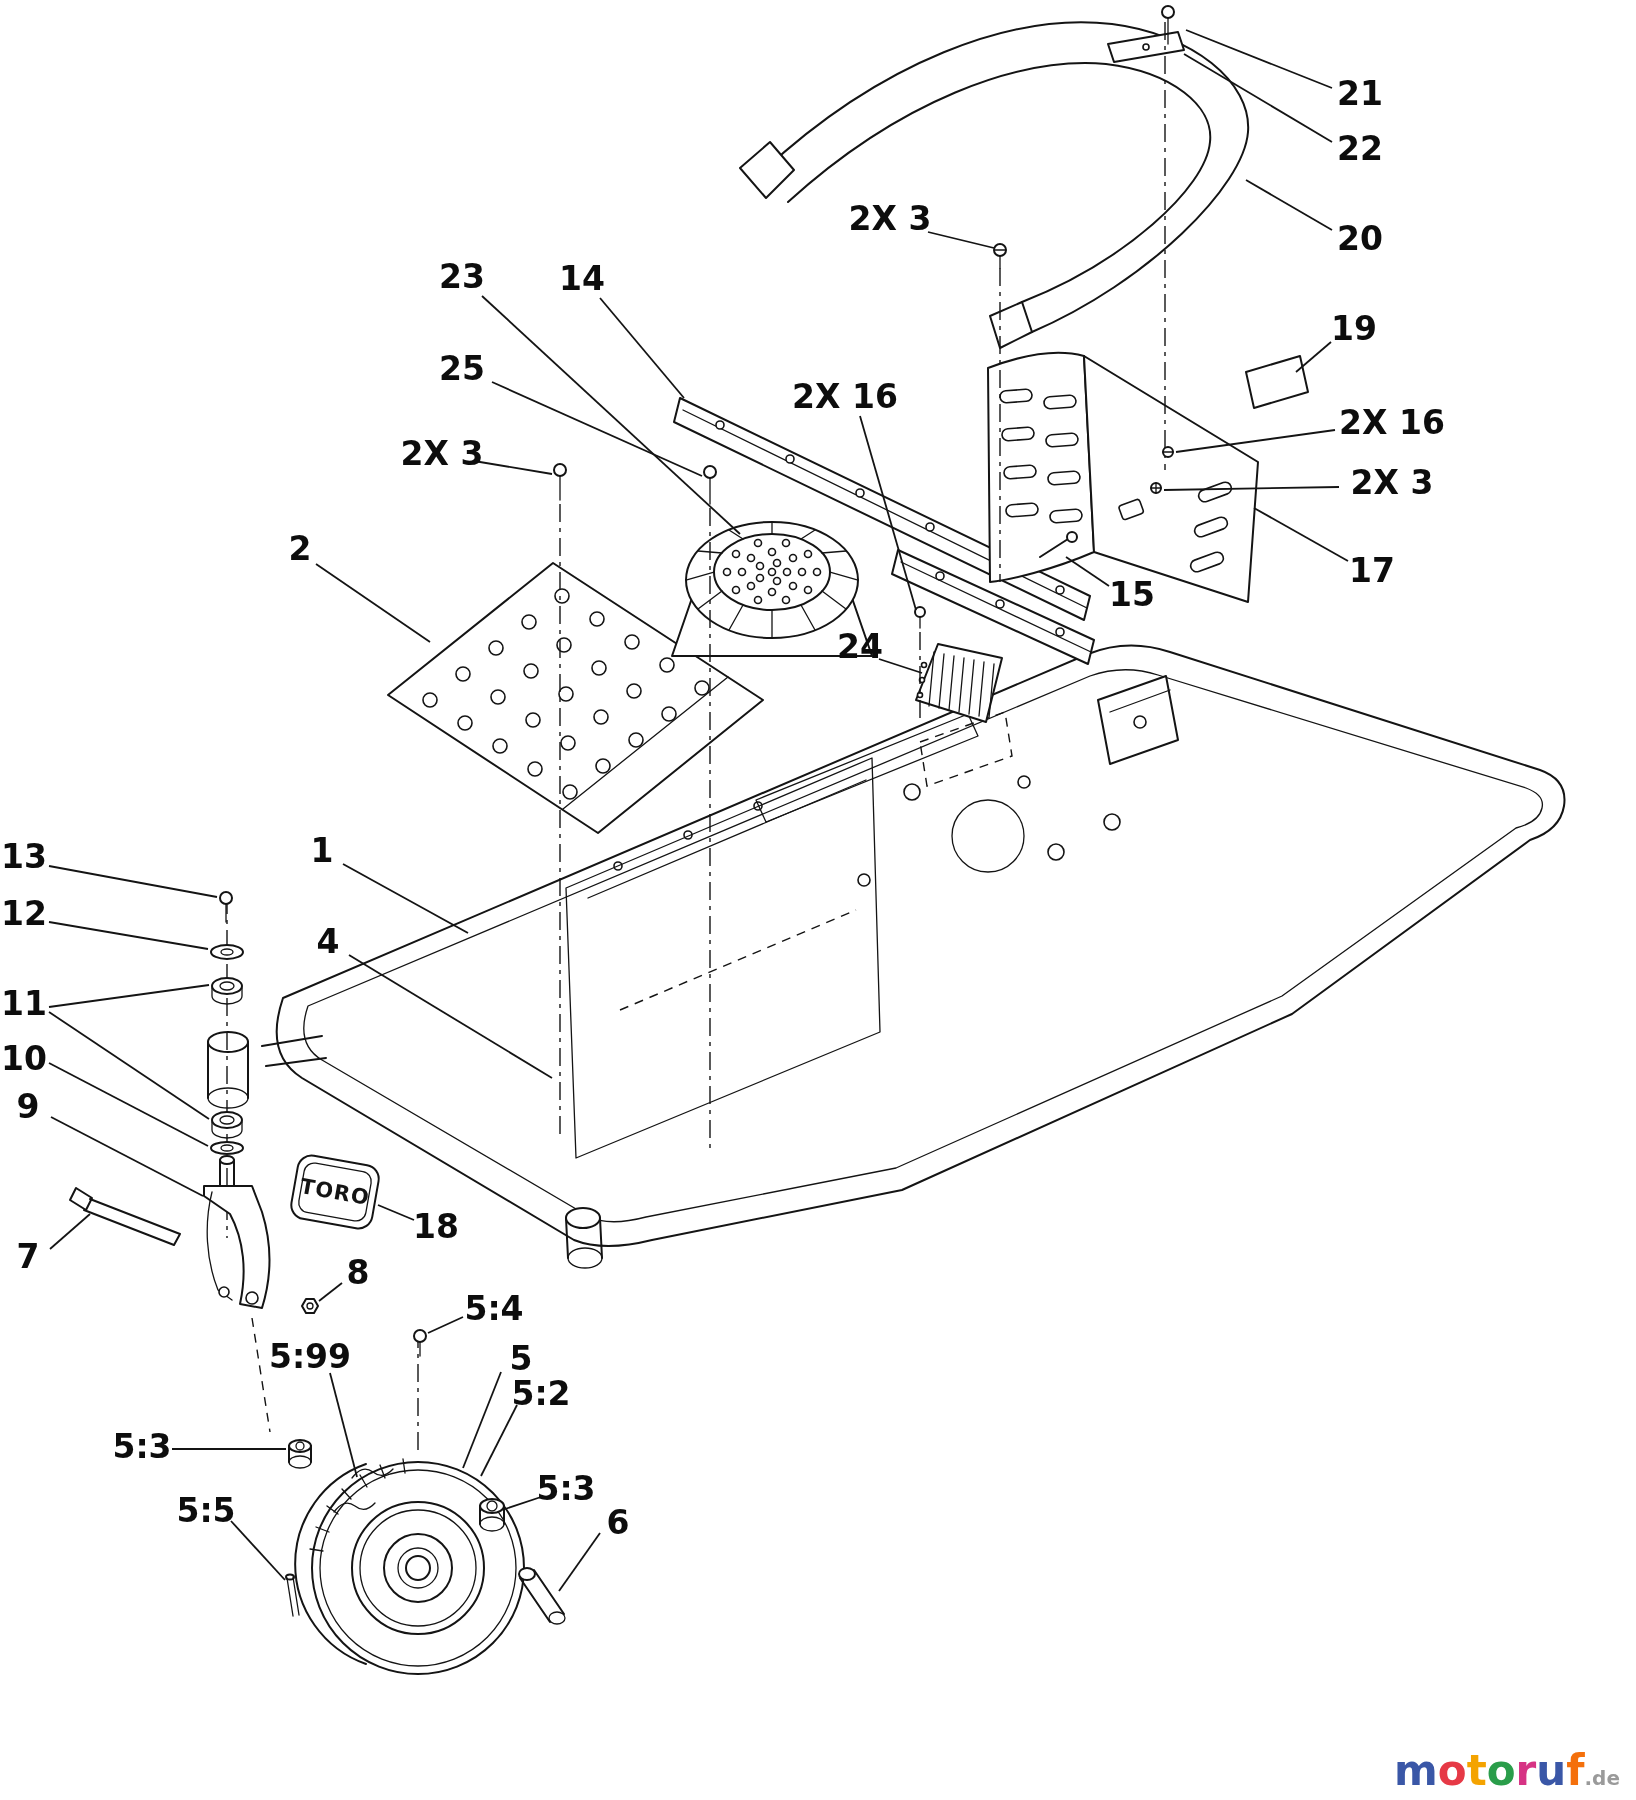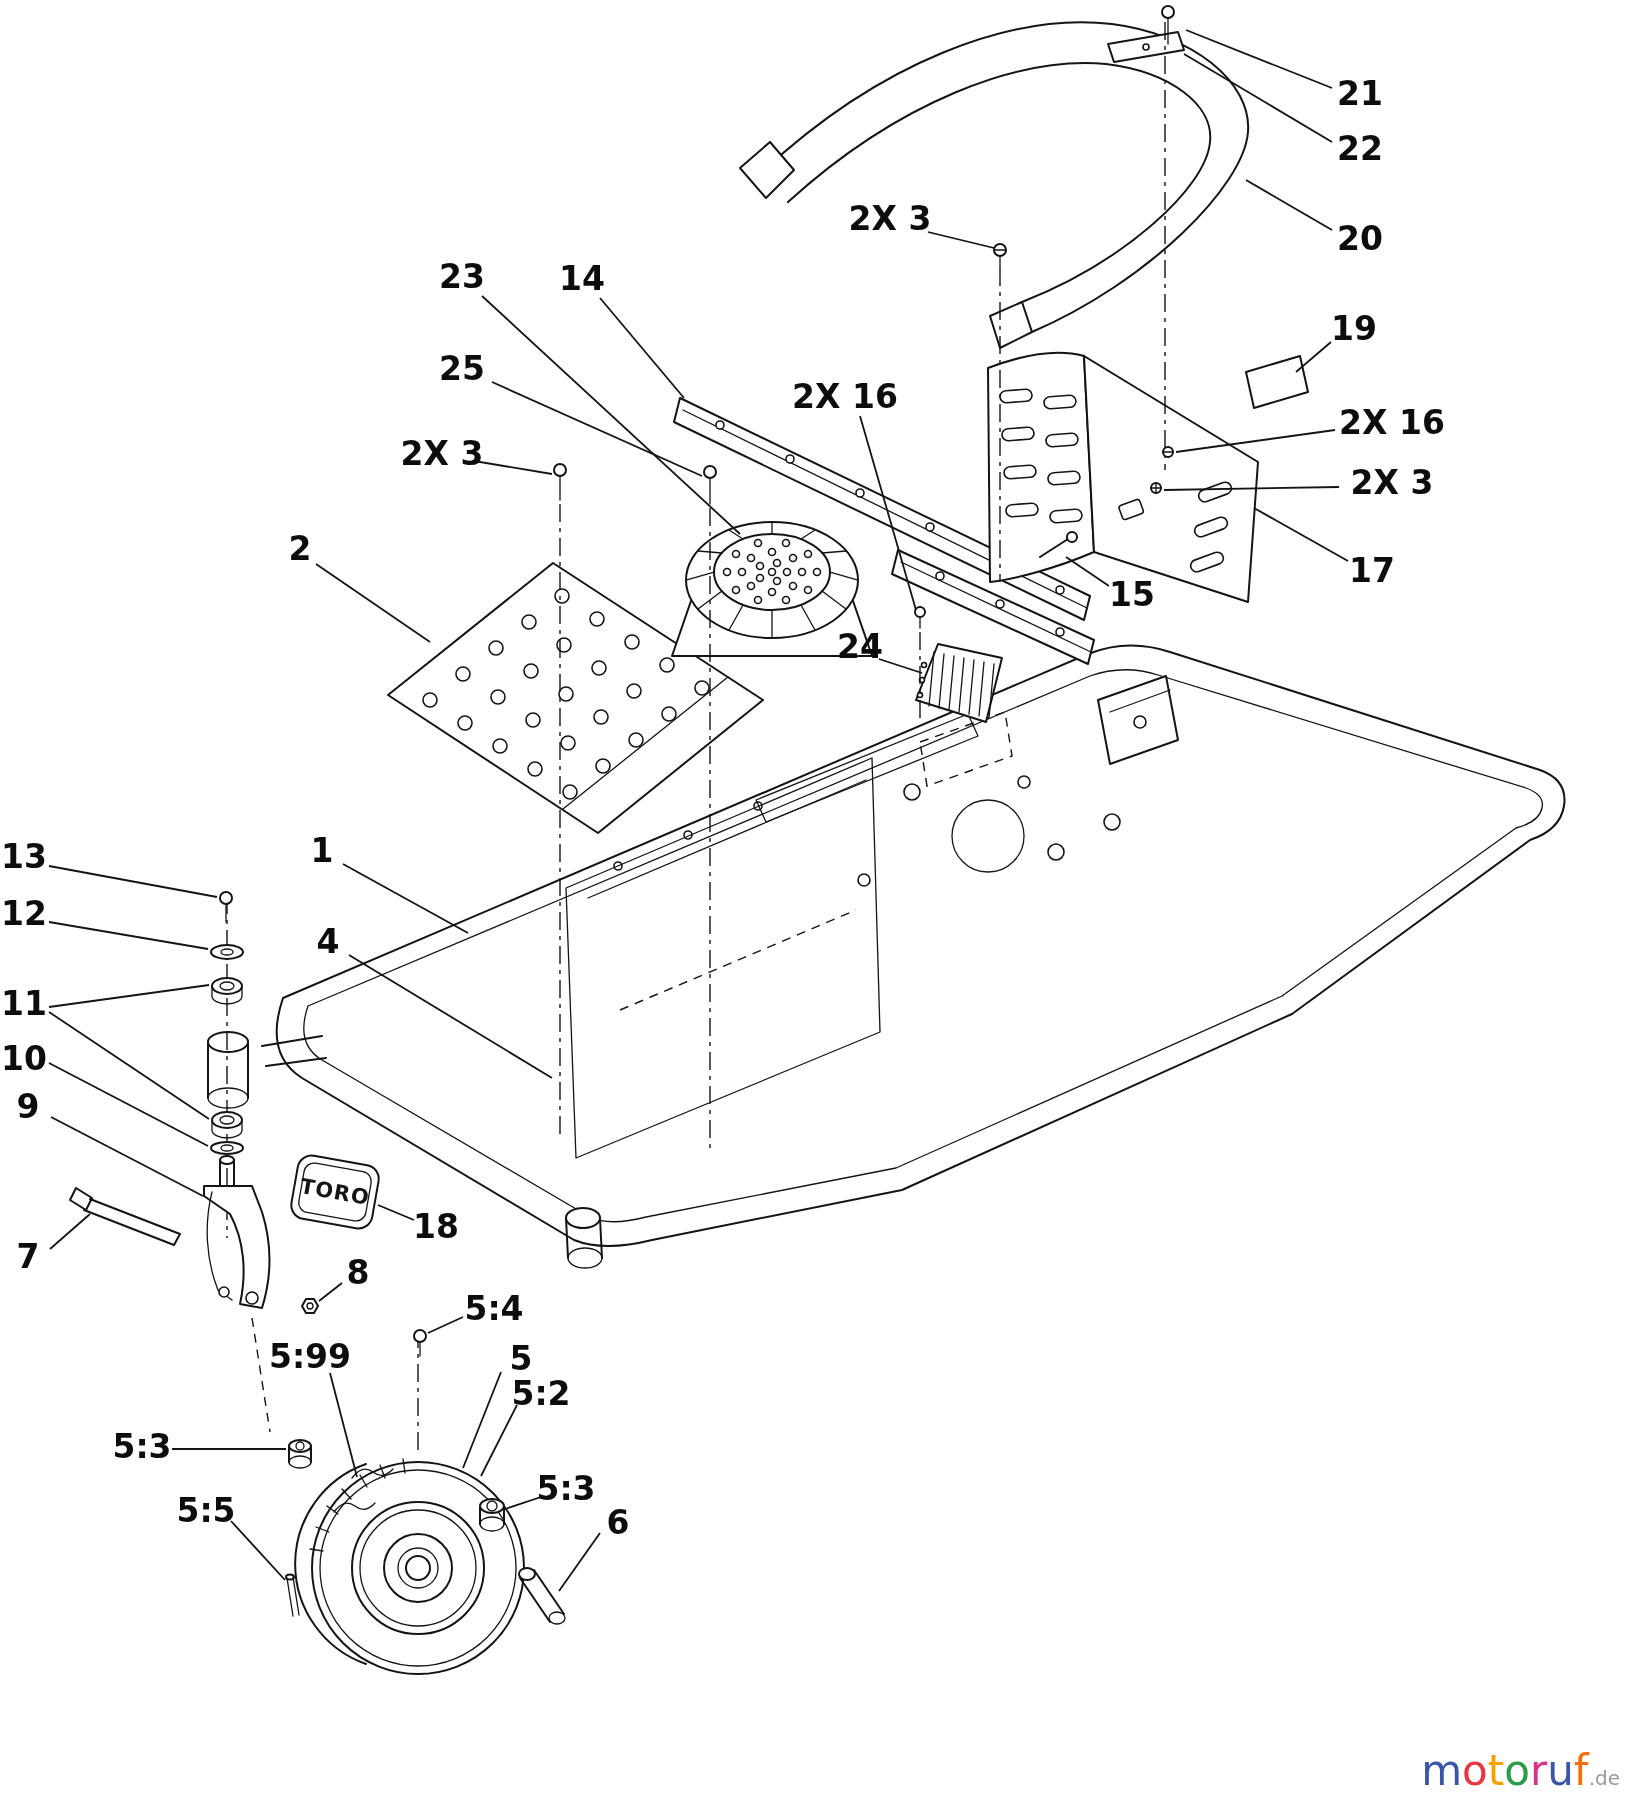--- a/index.html
+++ b/index.html
@@ -14,21 +14,21 @@
   .axis{stroke:#141414;stroke-width:1.4;stroke-dasharray:18 6 4 6;fill:none;}
   .dash{stroke:#141414;stroke-width:1.4;stroke-dasharray:9 7;fill:none;}
   .leader{stroke:#141414;stroke-width:1.8;}
   .hole{stroke:#141414;stroke-width:1.6;fill:#ffffff;}
   .slot{stroke:#141414;stroke-width:1.6;fill:#ffffff;}
   text.callout{font-family:"DejaVu Sans",sans-serif;font-weight:bold;font-size:33px;fill:#0d0d0d;}
   text.badge-text{font-family:"DejaVu Sans",sans-serif;font-weight:bold;font-size:21px;
                   letter-spacing:1px;fill:#141414;}
   
   .watermark{position:absolute;right:16px;bottom:8px;white-space:nowrap;
-             font-weight:normal;line-height:1;}
+             font-weight:bold;line-height:1;}
   .watermark .brand span{font-size:42px;}
   .watermark .suffix{font-size:20px;vertical-align:baseline;}
 </style>
 </head>
 <body>
 
 <div class="stage">
 <svg id="diagram-svg" width="1636" height="1800" viewBox="0 0 1636 1800">
 
   <g>

